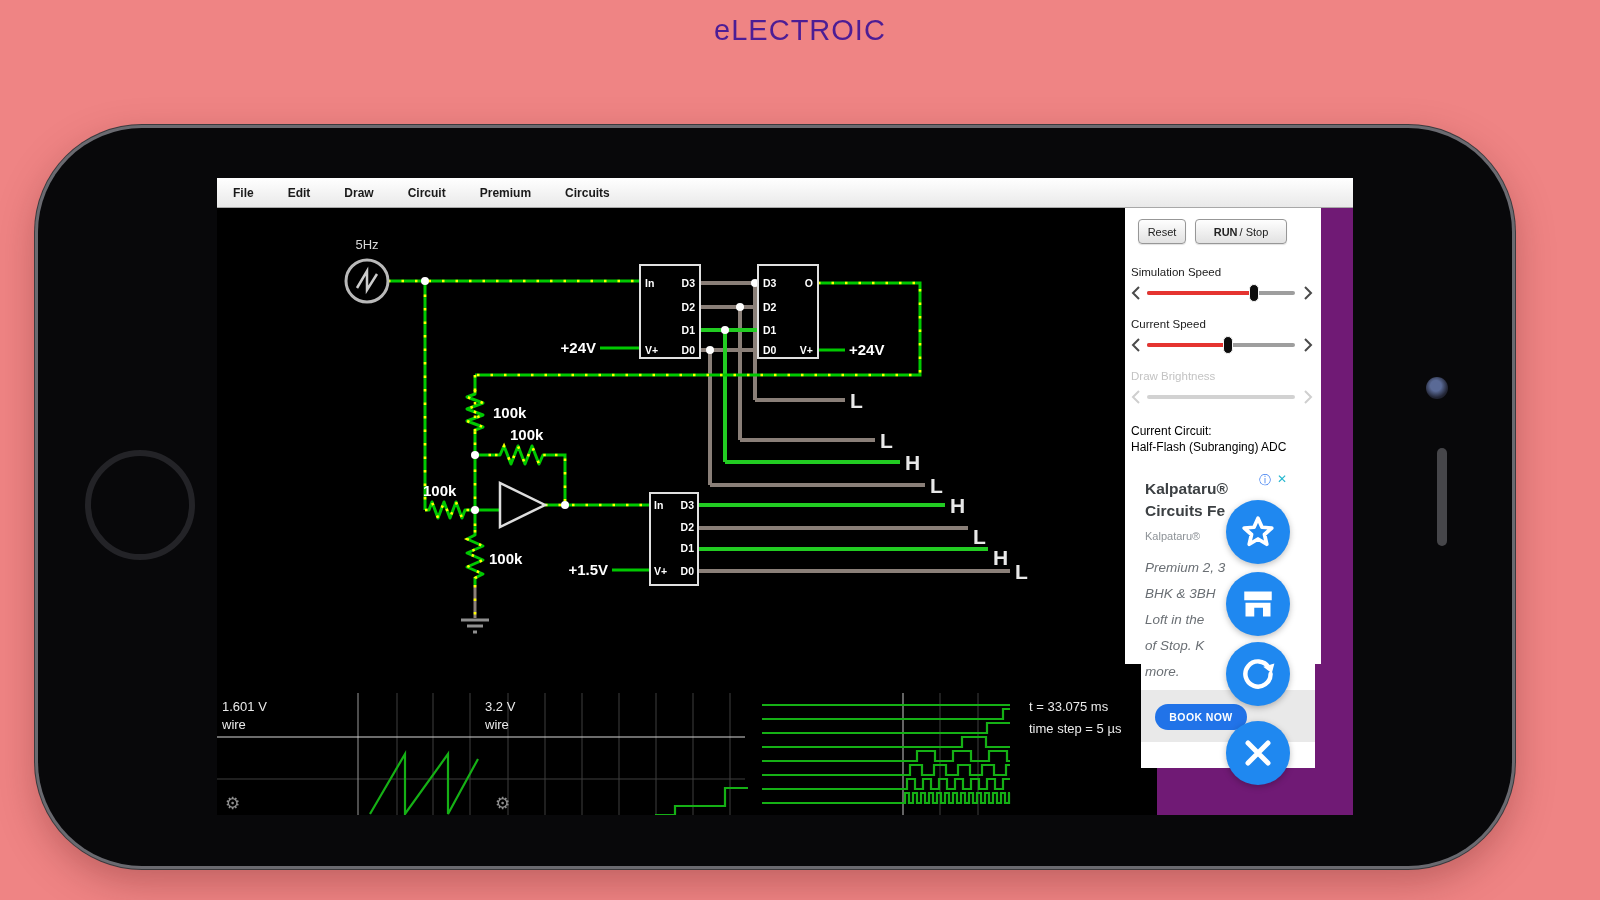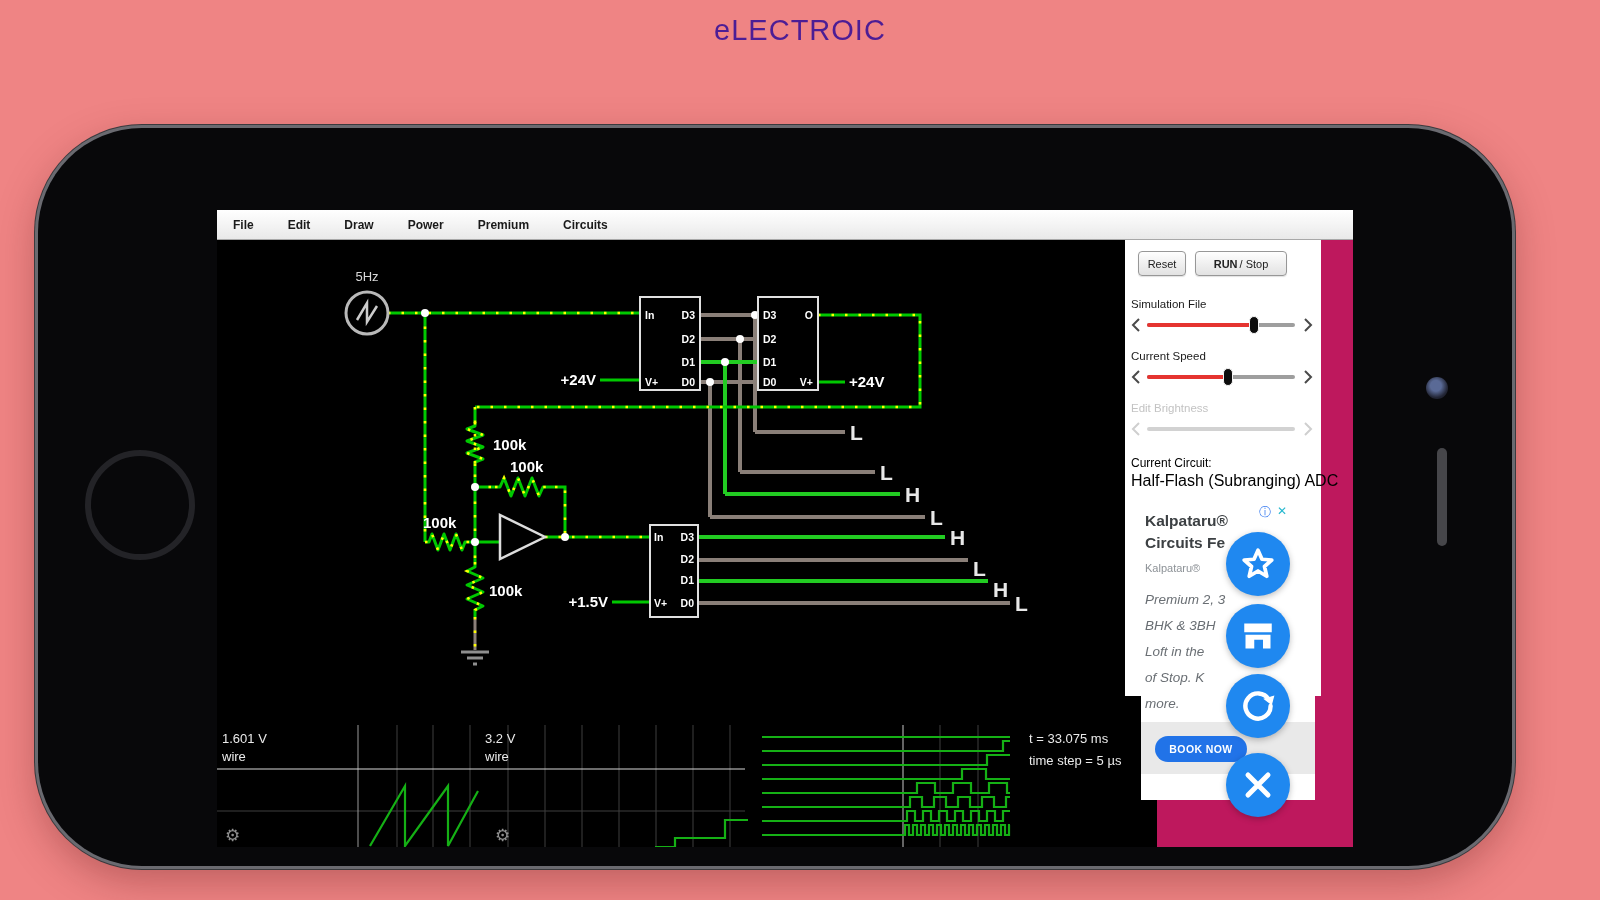--- a/index.html
+++ b/index.html
@@ -15,21 +15,21 @@
   
   #phone { left:38px; top:128px; width:1474px; height:738px; border-radius:104px;
     background:#08080a; box-shadow:0 0 0 3px #6a6a70, 0 0 0 4px #3a3a3e, 0 14px 40px rgba(90,20,20,.35); }
   #home-button { left:47px; top:322px; width:110px; height:110px; border-radius:50%;
     border:6px solid #232327; }
   #camera { left:1388px; top:249px; width:22px; height:22px; border-radius:50%;
     background:radial-gradient(circle at 45% 40%, #5a6a96 0 30%, #232636 65%, #101016 100%); }
   #speaker { left:1399px; top:320px; width:10px; height:98px; border-radius:5px; background:#46464a; }
 
   
-  #screen { left:179px; top:50px; width:1136px; height:637px; background:#be185d; overflow:hidden;margin-top:32px; }
+  #screen { left:179px; top:50px; width:1136px; height:637px; background:#701a75; overflow:hidden; }
 
   
   #menubar { left:0; top:0; width:1136px; height:30px;
     background:linear-gradient(#ffffff,#e9e9e9); border-bottom:1px solid #a8a8a8;
     display:flex; align-items:center; padding-left:16px; gap:34px; }
   .menu-item { font-size:12px; font-weight:700; color:#1a1a1a; cursor:default; }
 
   
   #canvas { left:0; top:30px; width:940px; height:607px; background:#000; }
   #sidebar { left:908px; top:30px; width:196px; height:456px; background:#ffffff; }
@@ -48,21 +48,21 @@
     background:#9e9e9e; border-radius:2px; }
   .slider-row.disabled .slider-track { background:#d2d2d2; }
   .slider-fill { position:absolute; left:0; top:0; height:4px; background:#e53430; border-radius:2px; }
   .slider-thumb { position:absolute; top:-7px; width:10px; height:18px; background:#0c0c0c;
     border:1.5px solid #f4f4f4; border-radius:5px; }
   .chev { position:absolute; top:1px; width:12px; height:16px; }
   .chev polyline { fill:none; stroke:#4a4a4a; stroke-width:2; }
   .slider-row.disabled .chev polyline { stroke:#cfcfcf; }
   .chev.left { left:5px; } .chev.right { left:177px; }
   #cc-label { left:6px; top:216px; font-size:12px; color:#000; }
-  #cc-name  { left:6px; top:232px; font-size:16px; color:#000; white-space:nowrap; }
+  #cc-name  { left:6px; top:232px; font-size:12px; color:#000; white-space:nowrap; }
 
   
   #ad-card { left:16px; top:258px; width:174px; height:302px; background:#fff; }
   #ad-choices { right:44px; top:6px; font-size:12px; color:#3d7ef0; }
   #ad-close-x { right:28px; top:6px; font-size:12px; color:#26b8cf; }
   .ad-title { left:4px; font-size:15.5px; font-weight:700; color:#3c4043; }
   #ad-advertiser { left:4px; top:64px; font-size:11px; color:#8d9297; }
   .ad-body { left:4px; font-size:13.5px; color:#6a6f74;font-style:italic; }
   #ad-cta-strip { left:0; top:224px; width:174px; height:52px; background:#e9e9e9; }
   #book-now { left:14px; top:238px; width:92px; height:26px; background:#2173e8;
@@ -94,21 +94,21 @@
     <div id="home-button" class="abs"></div>
     <div id="camera" class="abs"></div>
     <div id="speaker" class="abs"></div>
 
     <div id="screen" class="abs">
 
       <div id="menubar" class="abs">
         <span class="menu-item">File</span>
         <span class="menu-item">Edit</span>
         <span class="menu-item">Draw</span>
-        <span class="menu-item">Power</span>
+        <span class="menu-item">Circuit</span>
         <span class="menu-item">Premium</span>
         <span class="menu-item">Circuits</span>
       </div>
 
       <div id="canvas" class="abs">
         <svg width="940" height="607" viewBox="0 0 940 607">
 
           <g stroke="#8a7f78" stroke-width="4" fill="none">
             <path d="M483,75 H541"></path>
               <path d="M483,99 H541"></path>
@@ -292,21 +292,21 @@
 
       <div id="sidebar" class="abs">
         <div id="reset-btn" class="btn">
           <span>Reset</span>
         </div>
         <div id="run-btn" class="btn">
           <b>RUN</b>
           <span>/ Stop</span>
         </div>
 
-        <div class="slider-label" style="top:58px">Simulation File</div>
+        <div class="slider-label" style="top:58px">Simulation Speed</div>
         <div class="slider-row" style="top:76px">
           <svg class="chev left">
               <polyline points="9,2 3,8 9,14"></polyline>
             </svg>
           <div class="slider-track">
             <div class="slider-fill" style="width: 72%;"></div>
             <div class="slider-thumb" style="left: calc(72% - 5px);"></div>
           </div>
           <svg class="chev right">
               <polyline points="3,2 9,8 3,14"></polyline>
@@ -320,21 +320,21 @@
             </svg>
           <div class="slider-track">
             <div class="slider-fill" style="width: 55%;"></div>
             <div class="slider-thumb" style="left: calc(55% - 5px);"></div>
           </div>
           <svg class="chev right">
               <polyline points="3,2 9,8 3,14"></polyline>
             </svg>
         </div>
 
-        <div class="slider-label disabled" style="top:162px">Edit Brightness</div>
+        <div class="slider-label disabled" style="top:162px">Draw Brightness</div>
         <div class="slider-row disabled" style="top:180px">
           <svg class="chev left">
               <polyline points="9,2 3,8 9,14"></polyline>
             </svg>
           <div class="slider-track">
             
             
           </div>
           <svg class="chev right">
               <polyline points="3,2 9,8 3,14"></polyline>

